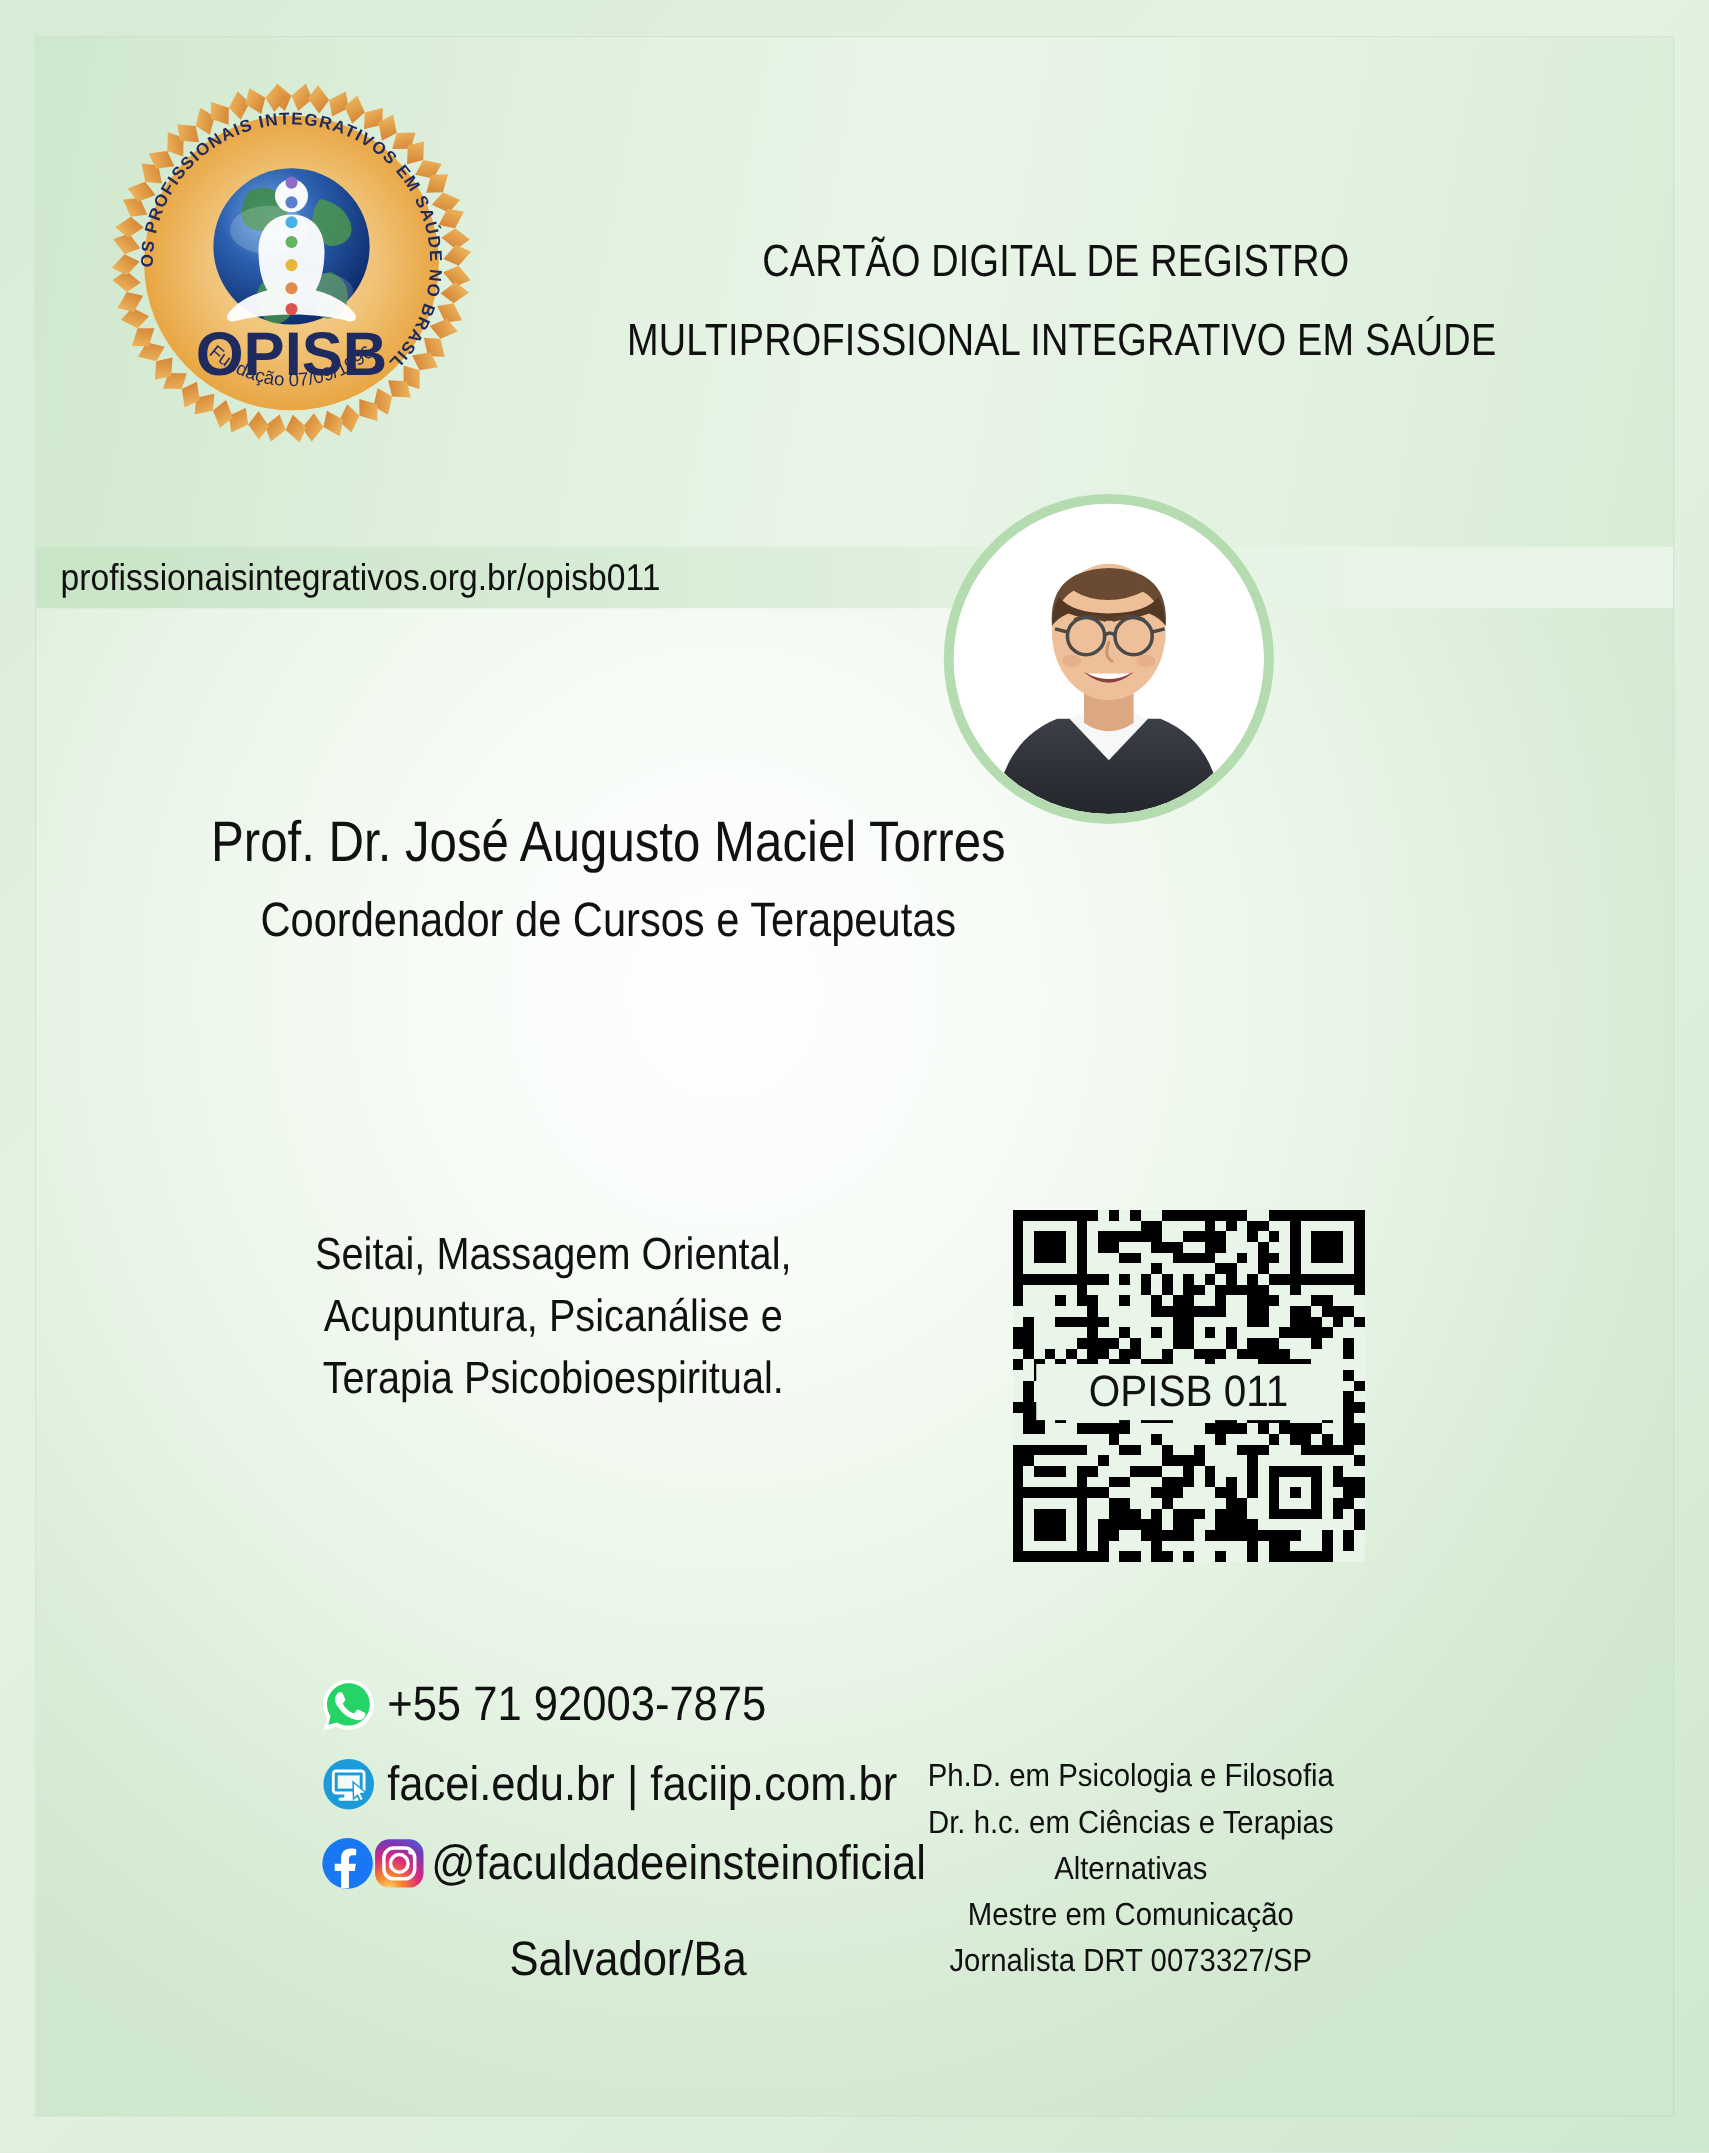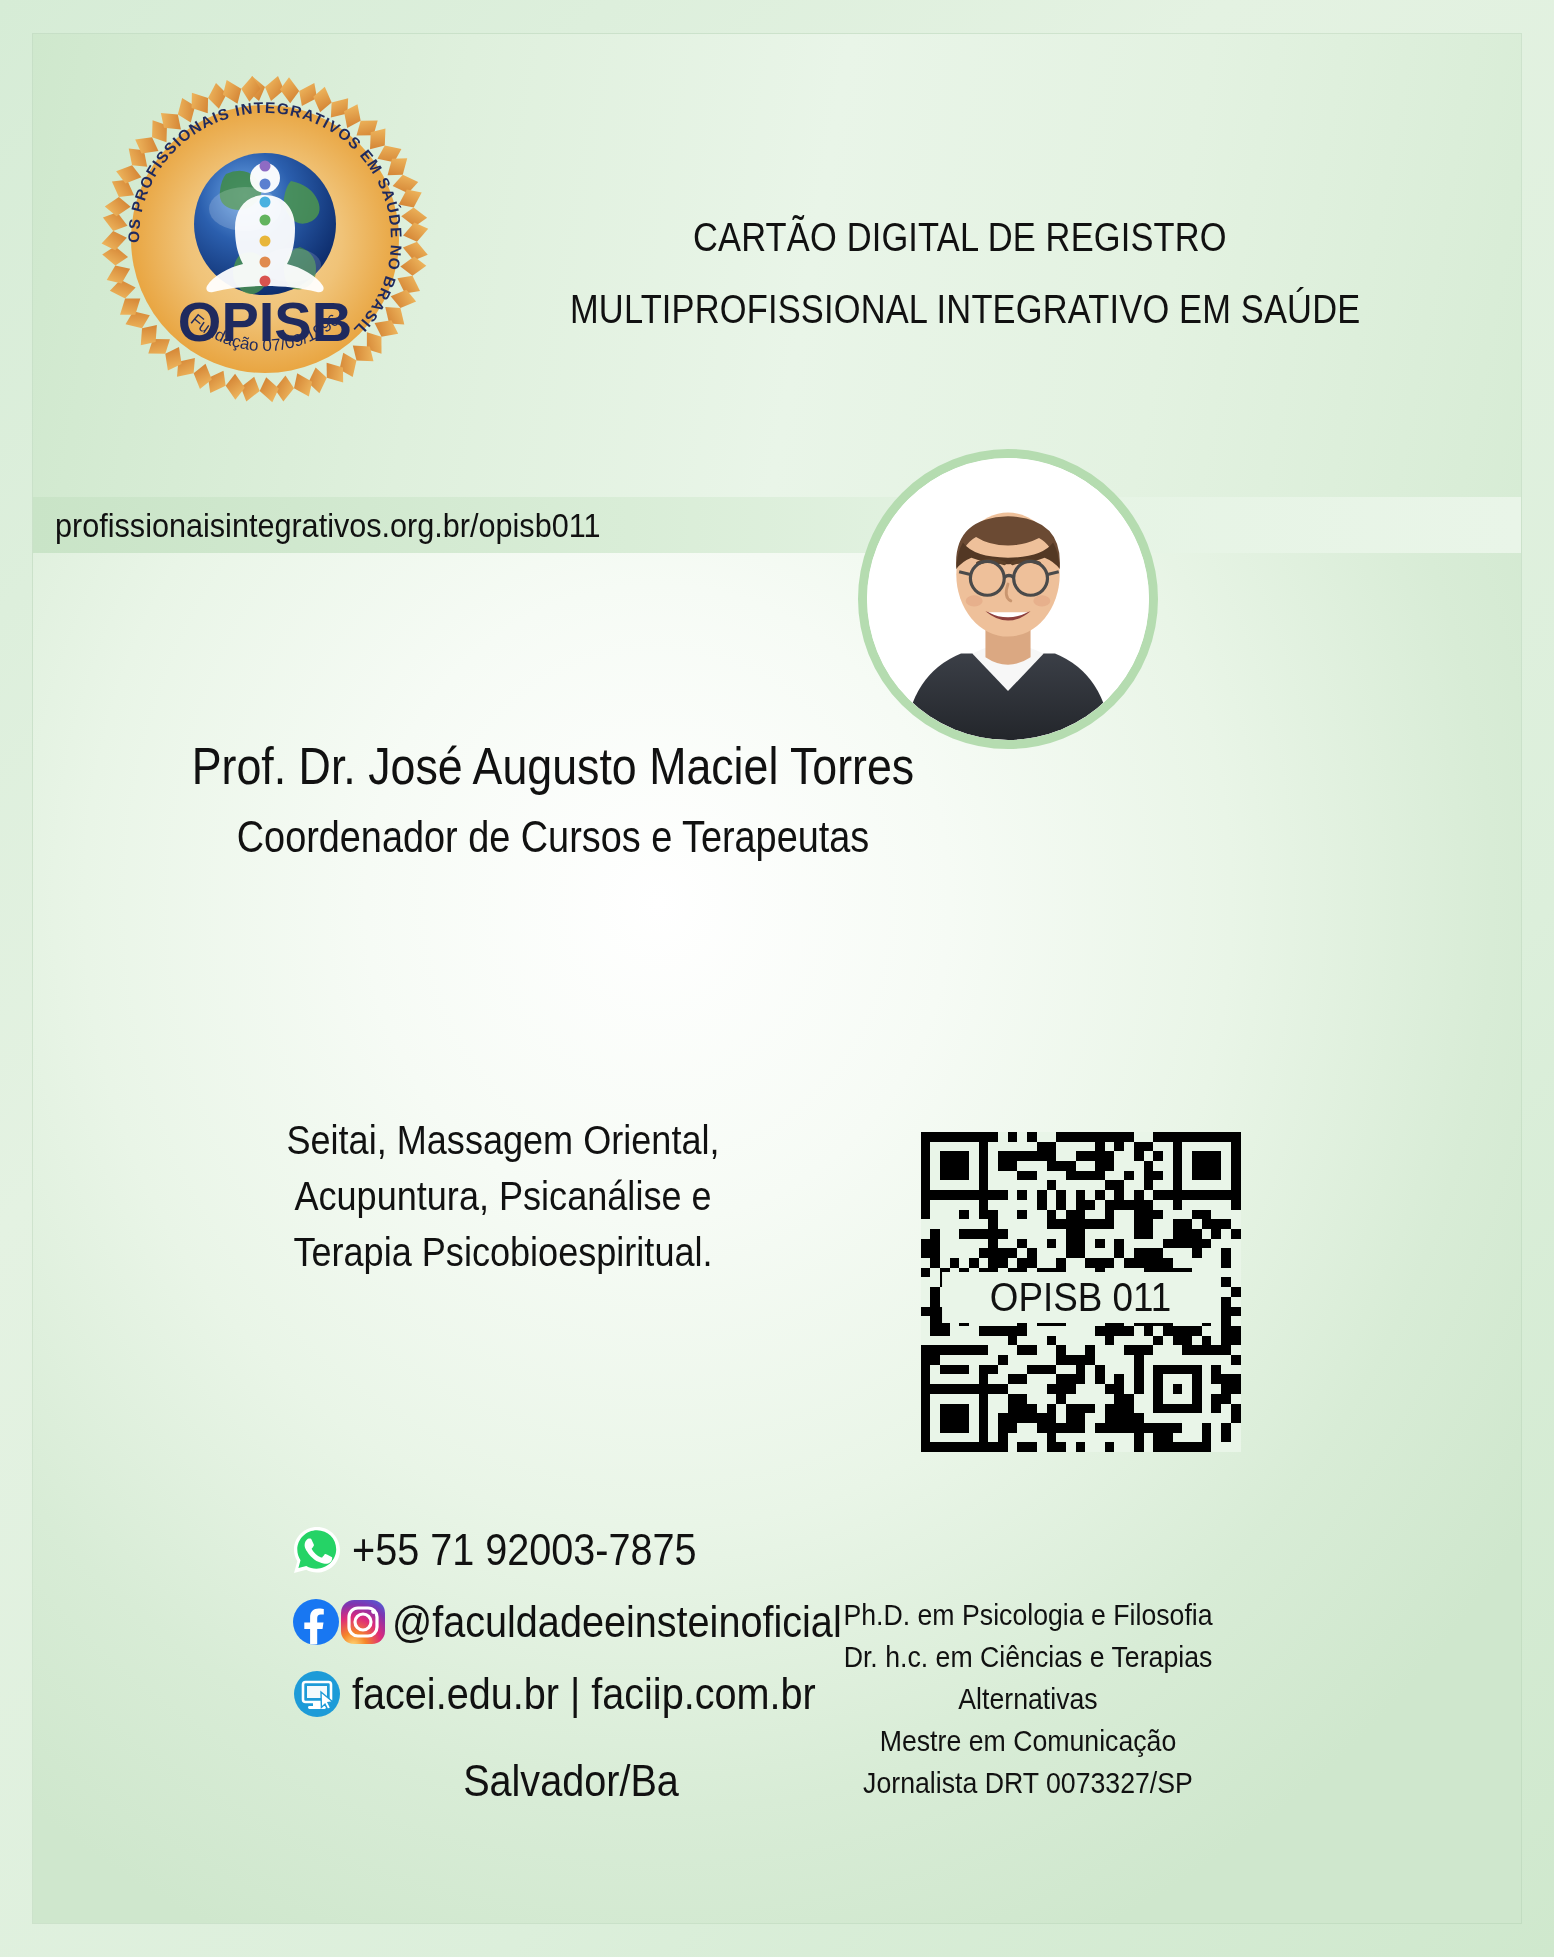--- a/index.html
+++ b/index.html
@@ -75,21 +75,21 @@
     transform:scaleX(.86);transform-origin:center center;
   }
   
   #specialties{
     position:absolute;left:120px;top:1078px;width:700px;
     text-align:center;font-size:41px;line-height:1.37;color:#111;
     transform:scaleX(.88);transform-origin:center top;
   }
   
   #qr-box{
-    position:absolute;left:1100px;top:1098px;width:325px;height:320px;
+    position:absolute;left:1100px;top:1066px;width:325px;height:320px;
     transform:translateX(-215px);
   }
   #qr-canvas{position:absolute;left:0;top:0;width:325px;height:320px;}
   #qr-label{
     position:absolute;left:12px;top:140px;width:301px;
     text-align:center;font-size:40px;color:#111;background:#e9f5e8;
     padding:3px 0;white-space:nowrap;
     transform:scaleX(.92);transform-origin:center center;
   }
   
@@ -935,20 +935,34 @@
             <path d="M26 3 C13.3 3 3 13.1 3 25.6 c0 4.3 1.2 8.3 3.3 11.7 L3 49 l12.2 -3.2 c3.3 1.8 7 2.8 10.8 2.8 C38.7 48.6 49 38.5 49 26 S38.7 3 26 3 z" fill="#ffffff"></path>
             <path d="M26 6.2 C15.1 6.2 6.3 14.9 6.3 25.6 c0 3.9 1.2 7.6 3.2 10.7 l-2.1 7.6 7.9 -2 c3 1.8 6.5 2.8 10.2 2.8 10.9 0 19.7 -8.7 19.7 -19.4 S36.9 6.2 26 6.2z" fill="#25D366"></path>
             <path d="M20.6 15.7 c-.5 -1.1 -1 -1.1 -1.5 -1.2 h-1.3 c-.5 0 -1.2.2 -1.8.9 -.6.7 -2.4 2.3 -2.4 5.6 0 3.3 2.4 6.5 2.8 6.9 .3.5 4.7 7.4 11.6 10.1 5.7 2.2 6.9 1.8 8.1 1.7 1.2 -.1 4 -1.6 4.6 -3.2 .6 -1.6.6 -2.9.4 -3.2 -.2 -.3 -.7 -.5 -1.4 -.8 -.7 -.4 -4 -2 -4.7 -2.2 -.6 -.2 -1.1 -.4 -1.5.3 -.5.7 -1.7 2.2 -2.1 2.6 -.4.5 -.8.5 -1.4.2 -.7 -.3 -2.9 -1.1 -5.4 -3.4 -2 -1.8 -3.3 -4 -3.7 -4.7 -.4 -.7 0 -1.1.3 -1.4 .3 -.3.7 -.8 1 -1.2 .3 -.4.4 -.7.7 -1.1 .2 -.5.1 -.9 -.1 -1.2 -.2 -.3 -1.5 -3.6 -2.2 -4.7z" fill="#ffffff"></path>
           </svg>
         </span>
         <span class="c-txt">+55 71 92003-7875</span>
       </div>
 
       <div class="c-row">
         <span class="c-ico">
+          <svg width="52" height="52" viewBox="0 0 52 52" xmlns="http://www.w3.org/2000/svg">
+            <circle cx="26" cy="26" r="23" fill="#1d9bd8"></circle>
+            <rect x="12" y="14" width="28" height="20" rx="2.5" fill="none" stroke="#ffffff" stroke-width="2.6"></rect>
+            <rect x="16" y="18" width="20" height="12" fill="#ffffff" opacity=".95"></rect>
+            <rect x="22" y="35" width="8" height="4" fill="#ffffff"></rect>
+            <rect x="17" y="38" width="18" height="3" rx="1.4" fill="#ffffff"></rect>
+            <path d="M30 24 l12 10 -5 .6 2.6 5.2 -3 1.5 -2.6 -5.2 -3.6 3.4z" fill="#ffffff" stroke="#1d9bd8" stroke-width="1.4"></path>
+          </svg>
+        </span>
+        <span class="c-txt">facei.edu.br  |  faciip.com.br</span>
+      </div>
+
+      <div class="c-row">
+        <span class="c-ico">
           <svg width="50" height="50" viewBox="0 0 50 50" xmlns="http://www.w3.org/2000/svg">
             <circle cx="25" cy="25" r="23" fill="#1877F2"></circle>
             <path d="M31.5 32 l1 -6.6 h-6.3 v-4.3 c0 -1.8.9 -3.6 3.7 -3.6 h2.9 v-5.6 s-2.6 -.5 -5.1 -.5 c-5.2 0 -8.6 3.2 -8.6 8.9 v5.1 h-5.8 V32 h5.8 v15.3 a23 23 0 0 0 7.1 0 V32 z" fill="#ffffff"></path>
           </svg>
         </span>
         <span class="c-ico" style="margin-left:-3px;">
           <svg width="50" height="50" viewBox="0 0 50 50" xmlns="http://www.w3.org/2000/svg">
             <defs>
               <radialGradient id="igG" cx="28%" cy="104%" r="118%">
                 <stop offset="0%" stop-color="#FFD776"></stop>
@@ -959,32 +973,18 @@
               </radialGradient>
             </defs>
             <rect x="3" y="3" width="44" height="44" rx="13" fill="url(#igG)"></rect>
             <rect x="11" y="11" width="28" height="28" rx="9" fill="none" stroke="#ffffff" stroke-width="3.2"></rect>
             <circle cx="25" cy="25" r="8" fill="none" stroke="#ffffff" stroke-width="3.2"></circle>
             <circle cx="35.6" cy="14.6" r="2.4" fill="#ffffff"></circle>
           </svg>
         </span>
         <span class="c-txt" style="margin-left:4px;">@faculdadeeinsteinoficial</span>
       </div>
-
-      <div class="c-row">
-        <span class="c-ico">
-          <svg width="52" height="52" viewBox="0 0 52 52" xmlns="http://www.w3.org/2000/svg">
-            <circle cx="26" cy="26" r="23" fill="#1d9bd8"></circle>
-            <rect x="12" y="14" width="28" height="20" rx="2.5" fill="none" stroke="#ffffff" stroke-width="2.6"></rect>
-            <rect x="16" y="18" width="20" height="12" fill="#ffffff" opacity=".95"></rect>
-            <rect x="22" y="35" width="8" height="4" fill="#ffffff"></rect>
-            <rect x="17" y="38" width="18" height="3" rx="1.4" fill="#ffffff"></rect>
-            <path d="M30 24 l12 10 -5 .6 2.6 5.2 -3 1.5 -2.6 -5.2 -3.6 3.4z" fill="#ffffff" stroke="#1d9bd8" stroke-width="1.4"></path>
-          </svg>
-        </span>
-        <span class="c-txt">facei.edu.br  |  faciip.com.br</span>
-      </div>
     </div>
 
     <div id="city">Salvador/Ba</div>
 
   </div>
 </div>
 
 </body></html>

